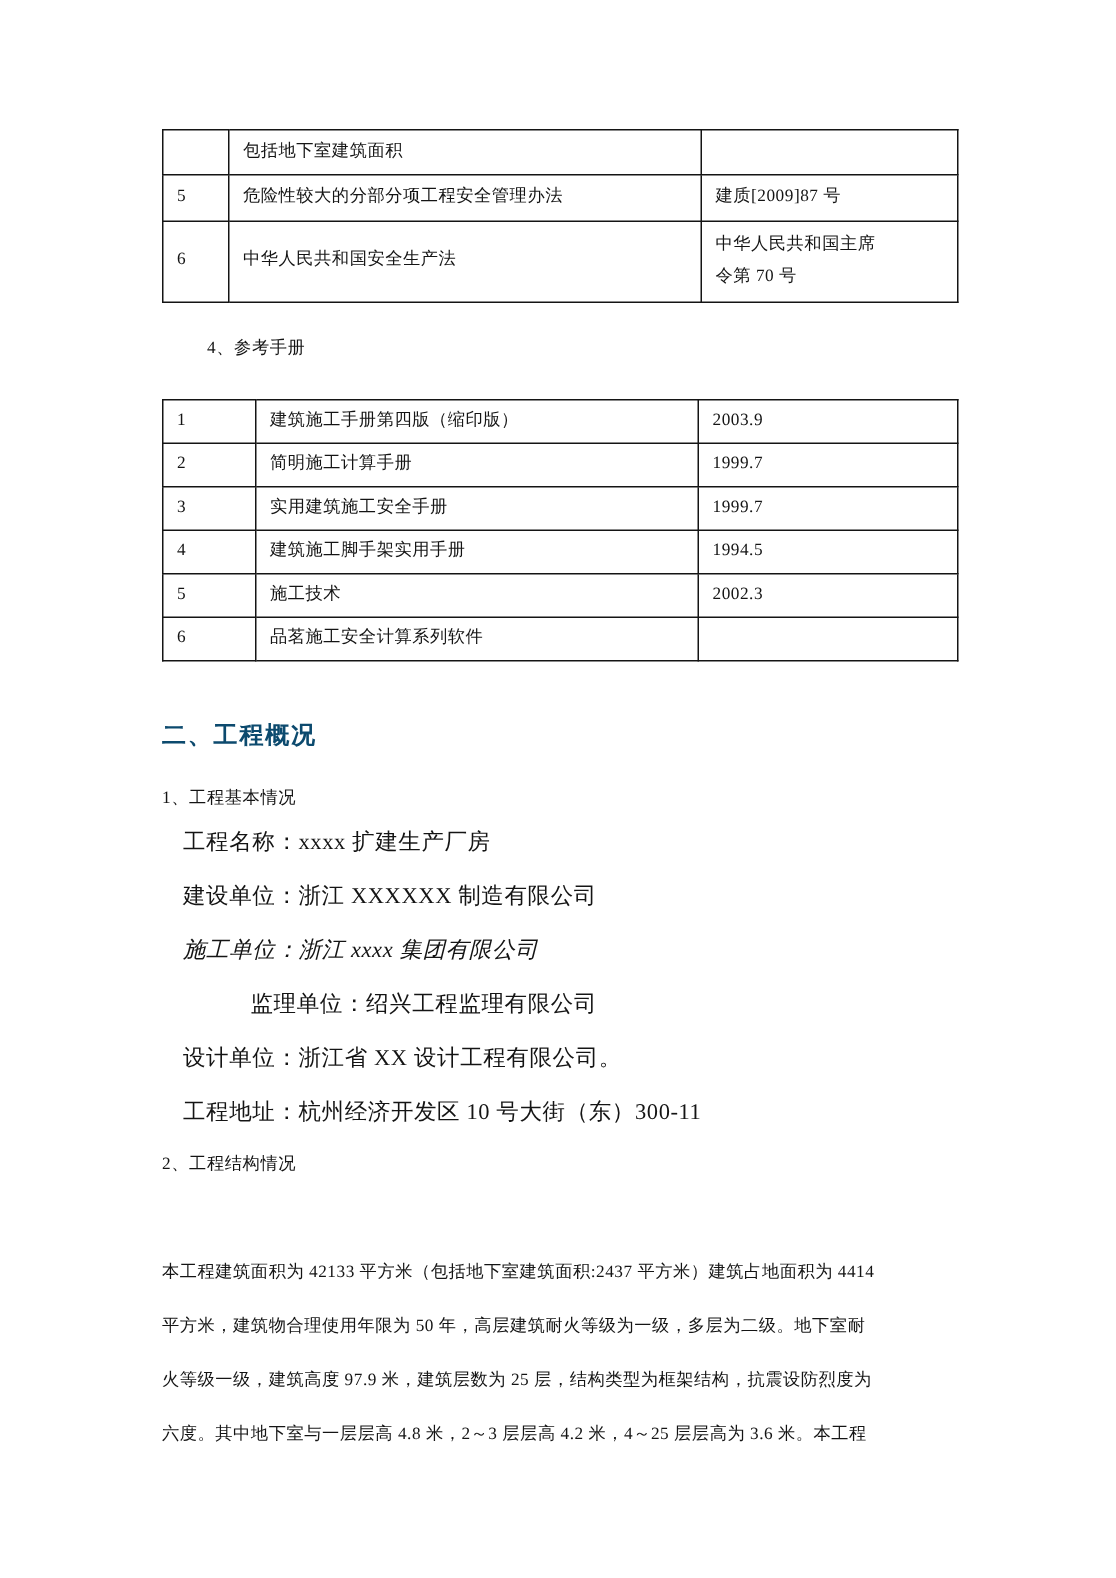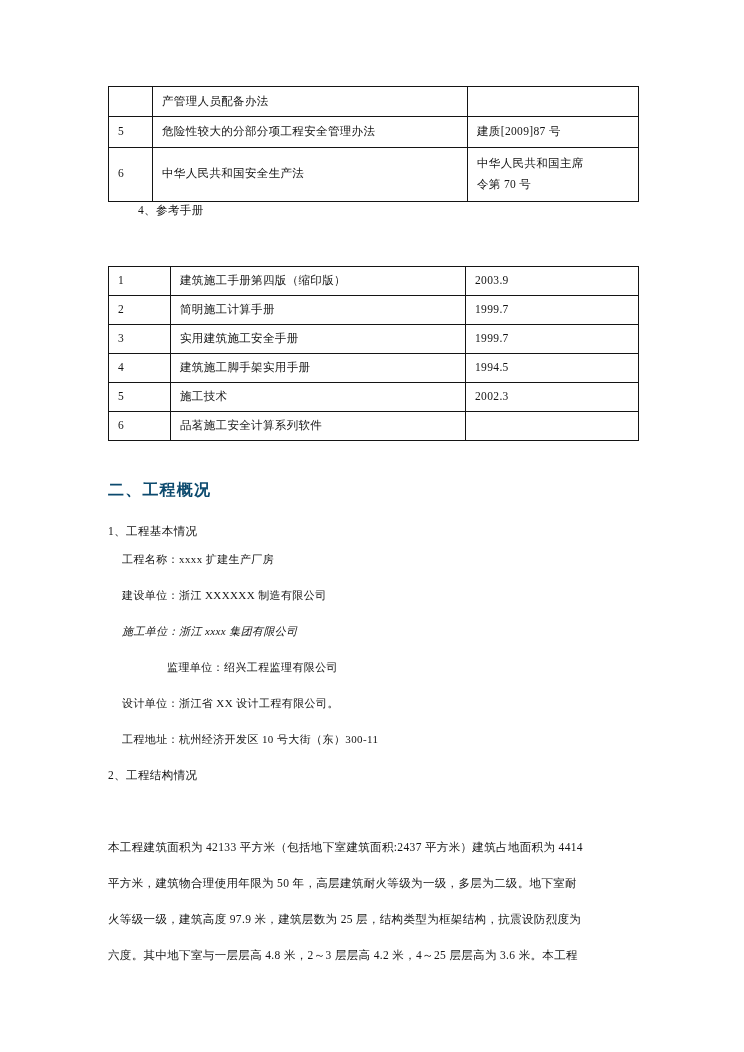--- a/index.html
+++ b/index.html
@@ -90,21 +90,21 @@
     position: absolute;
     left: 0;
     font-size: 11.5px;
     letter-spacing: 0.4px;
     color: #141414;
     white-space: nowrap;
   }
   .indent-item {
     position: absolute;
     left: 14px;
-    font-size: 11px;
+    font-size: 15px;
     letter-spacing: 0.4px;
     color: #141414;
     white-space: nowrap;
   }
   .body-line {
     position: absolute;
     left: 0;
     width: 534px;
     font-size: 11.5px;
     letter-spacing: 0.35px;
@@ -121,37 +121,37 @@
 
     <table class="doc-table" id="table-regulations">
       <colgroup>
           <col class="c1">
           <col class="c2">
           <col class="c3">
         </colgroup>
       <tbody>
         <tr class="r-cont">
           <td></td>
-          <td>产管理人员配备办法</td>
+          <td>包括地下室建筑面积</td>
           <td></td>
         </tr>
         <tr class="r-5">
           <td>5</td>
           <td>危险性较大的分部分项工程安全管理办法</td>
           <td>建质[2009]87 号</td>
         </tr>
         <tr class="r-6">
           <td>6</td>
           <td>中华人民共和国安全生产法</td>
           <td class="two-line">中华人民共和国主席<br>令第 70 号</td>
         </tr>
       </tbody>
     </table>
 
-    <div class="line subhead" style="top:203px;">4、参考手册</div>
+    <div class="line subhead" style="top:224px;">4、参考手册</div>
 
     <table class="doc-table" id="table-manuals">
       <colgroup>
           <col class="c1">
           <col class="c2">
           <col class="c3">
         </colgroup>
       <tbody>
         <tr>
           <td>1</td>

